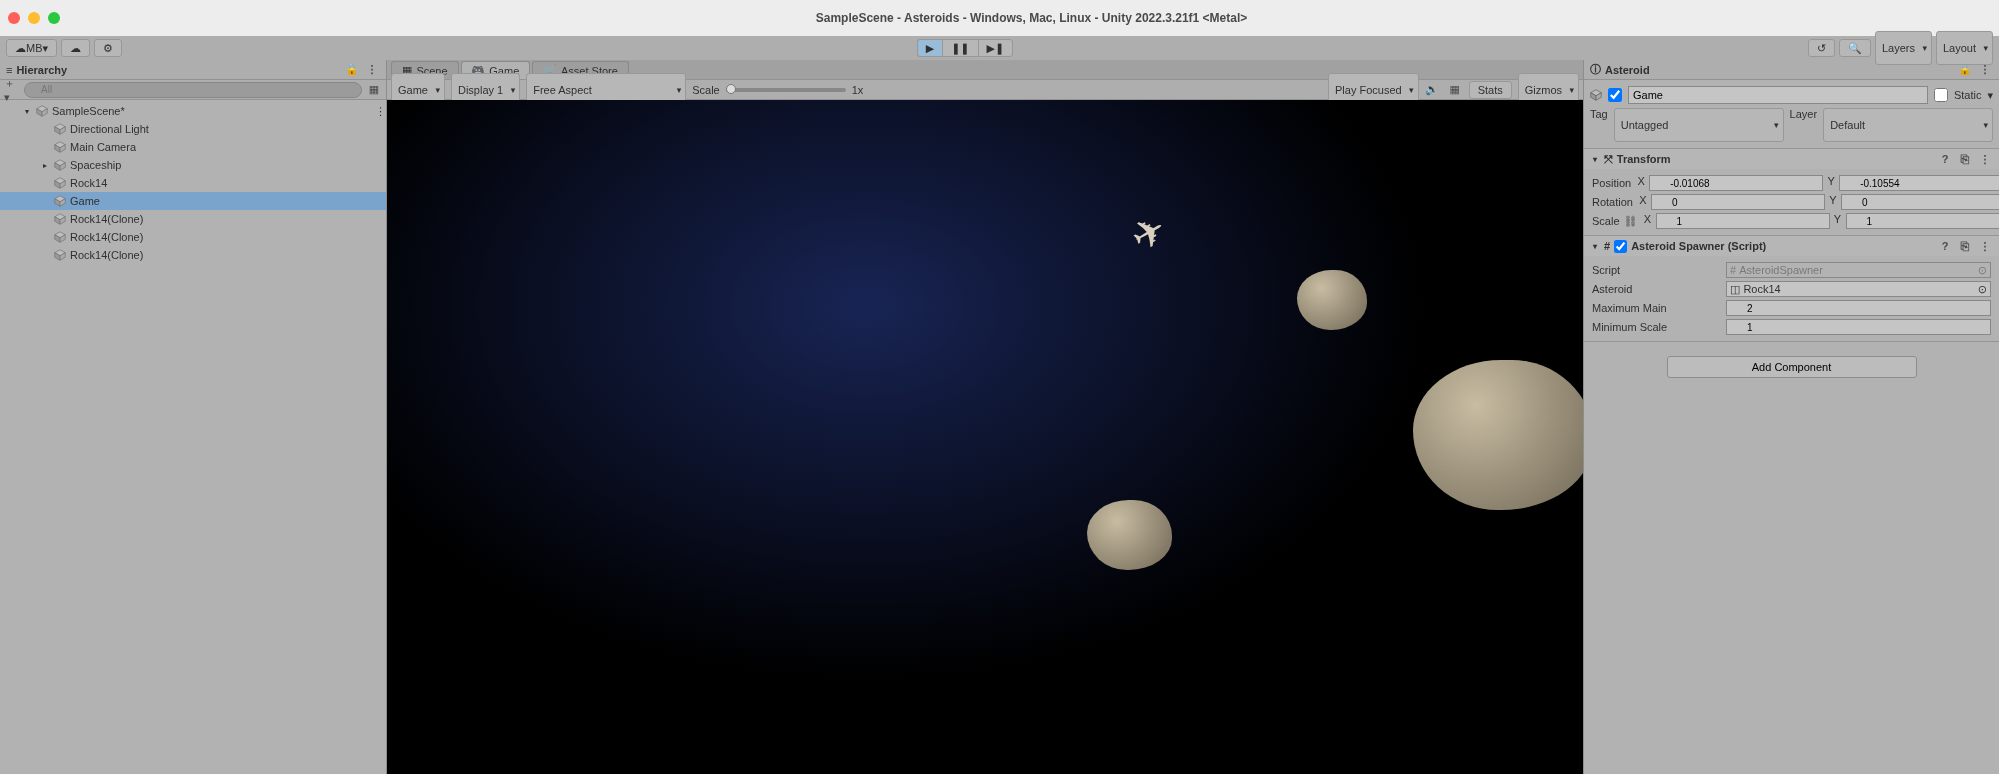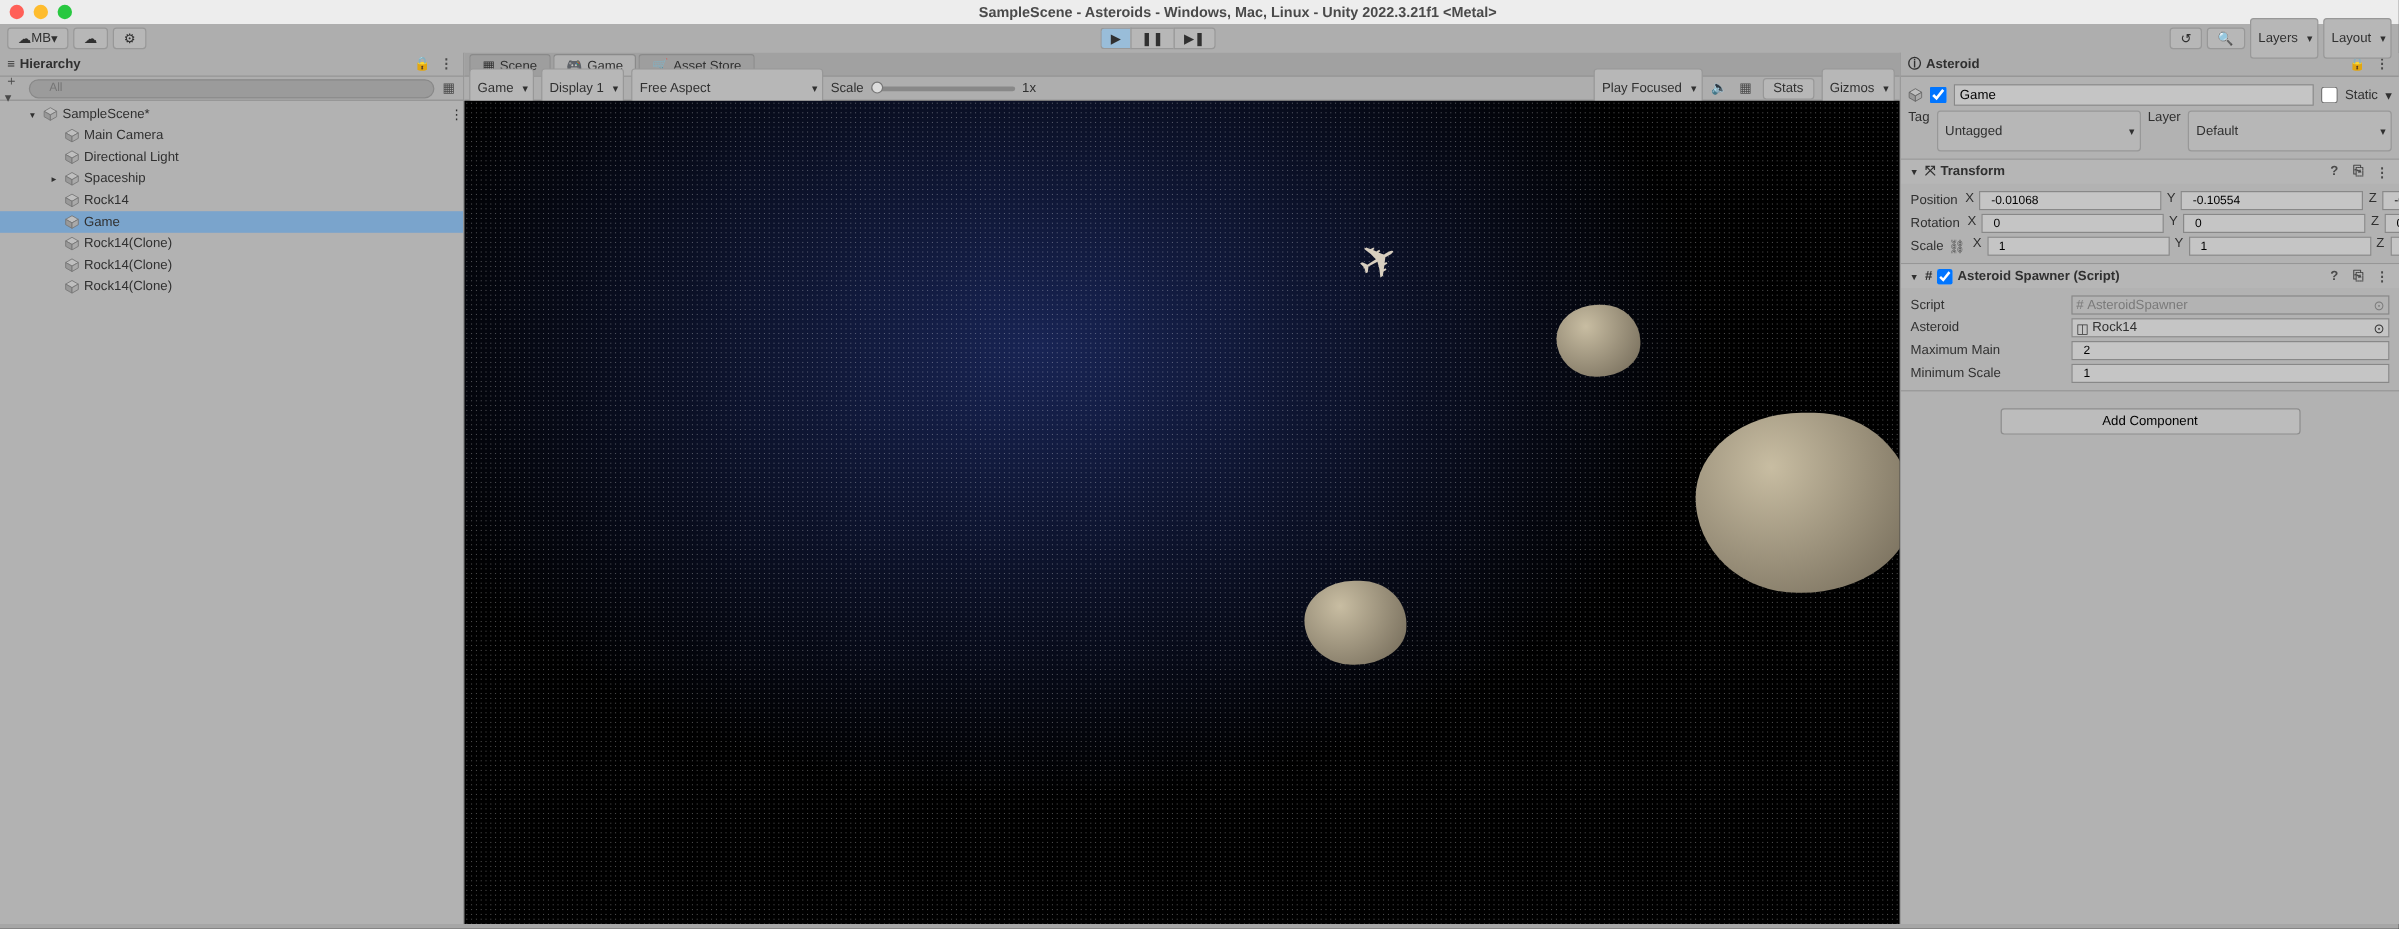--- a/index.html
+++ b/index.html
@@ -1,19 +1,19 @@
 <!DOCTYPE html>
 <html><head>
 <meta charset="utf-8">
 <style>
 * { margin:0; padding:0; box-sizing:border-box; font-family:Arial,Helvetica,sans-serif; font-size:11px; user-select:none; }
 body { background:#a6a6a6; color:#303030; height:774px; width:1999px; overflow:hidden; }
 
 
-.titlebar { height:20px; background:#ededed; display:flex; align-items:center; padding:0 8px; }
+.titlebar { height:36px; background:#ededed; display:flex; align-items:center; padding:0 8px; }
 .traffic { display:flex; gap:8px; margin-right:12px; }
 .traffic span { width:12px; height:12px; border-radius:50%; display:block; }
 .tl-close{background:#ff5f57;} .tl-min{background:#febc2e;} .tl-max{background:#28c840;}
 .titlebar .title { flex:1; text-align:center; color:#4a4a4a; font-weight:bold; font-size:12px;}
 
 
 .toolbar { height:24px; background:#aeaeae; display:flex; align-items:center; padding:0 6px; justify-content:space-between;}
 .toolbar .left, .toolbar .right { display:flex; gap:4px; align-items:center;}
 .tb-btn { height:18px; padding:0 8px; background:#b7b7b7; border:1px solid #989898; border-radius:3px; display:flex; align-items:center; font-size:11px;}
 .play-group { display:flex; gap:0;}
@@ -69,21 +69,21 @@
 .tag-row{display:flex; gap:6px; }
 .tag-row .dd{flex:1;}
 .component { border-bottom:1px solid #969696;}
 .comp-header{height:20px; display:flex; align-items:center; gap:4px; padding:0 6px; background:#b6b6b6; font-weight:bold;}
 .comp-header .fill{flex:1;}
 .comp-body{padding:4px 8px;}
 .prop-row{display:flex; align-items:center; height:18px; gap:4px; margin:1px 0;}
 .prop-row .label{width:130px;}
 .prop-row .xyz{display:flex; flex:1; gap:2px;}
 .xyz .axis-lbl{width:12px; text-align:center;}
-.xyz input, .prop-row input.val{flex:1; min-width:0; height:16px; background:#c5c5c5; border:1px solid #888; padding:0 9px; font-size:10px;}
+.xyz input, .prop-row input.val{flex:1; min-width:0; height:16px; background:#c5c5c5; border:1px solid #888; padding:0 20px; font-size:10px;}
 .obj-field{flex:1; height:16px; background:#c5c5c5; border:1px solid #888; display:flex; align-items:center; padding:0 3px; gap:3px;}
 .obj-field.disabled{background:#b3b3b3; color:#7a7a7a;}
 .add-comp { margin:14px auto; display:block; width:250px; height:22px; background:#bcbcbc; border:1px solid #8d8d8d; border-radius:3px;}
 .icon-btn{width:16px;height:16px;display:inline-flex;align-items:center;justify-content:center;font-size:11px;color:#4a4a4a;}
 </style>
 </head>
 <body>
 
 <div class="titlebar">
   <div class="traffic">
@@ -139,30 +139,30 @@
           <span>SampleScene*</span>
           <span style="margin-left: auto;">⋮</span>
         </div>
         <div class="tree-row indent1">
           <span class="foldout"></span>
           <span class="cube-icon"><svg viewBox="0 0 16 16">
               <polygon points="8,1 15,5 8,9 1,5" fill="#bfbfbf" stroke="#777"></polygon>
               <polygon points="1,5 8,9 8,15 1,11" fill="#999" stroke="#777"></polygon>
               <polygon points="15,5 8,9 8,15 15,11" fill="#aaa" stroke="#777"></polygon>
             </svg></span>
+          <span>Directional Light</span>
+        </div>
+        <div class="tree-row indent1">
+          <span class="foldout"></span>
+          <span class="cube-icon"><svg viewBox="0 0 16 16">
+              <polygon points="8,1 15,5 8,9 1,5" fill="#bfbfbf" stroke="#777"></polygon>
+              <polygon points="1,5 8,9 8,15 1,11" fill="#999" stroke="#777"></polygon>
+              <polygon points="15,5 8,9 8,15 15,11" fill="#aaa" stroke="#777"></polygon>
+            </svg></span>
           <span>Main Camera</span>
-        </div>
-        <div class="tree-row indent1">
-          <span class="foldout"></span>
-          <span class="cube-icon"><svg viewBox="0 0 16 16">
-              <polygon points="8,1 15,5 8,9 1,5" fill="#bfbfbf" stroke="#777"></polygon>
-              <polygon points="1,5 8,9 8,15 1,11" fill="#999" stroke="#777"></polygon>
-              <polygon points="15,5 8,9 8,15 15,11" fill="#aaa" stroke="#777"></polygon>
-            </svg></span>
-          <span>Directional Light</span>
         </div>
         <div class="tree-row indent1">
           <span class="foldout">▸</span>
           <span class="cube-icon"><svg viewBox="0 0 16 16">
               <polygon points="8,1 15,5 8,9 1,5" fill="#bfbfbf" stroke="#777"></polygon>
               <polygon points="1,5 8,9 8,15 1,11" fill="#999" stroke="#777"></polygon>
               <polygon points="15,5 8,9 8,15 15,11" fill="#aaa" stroke="#777"></polygon>
             </svg></span>
           <span>Spaceship</span>
         </div>

